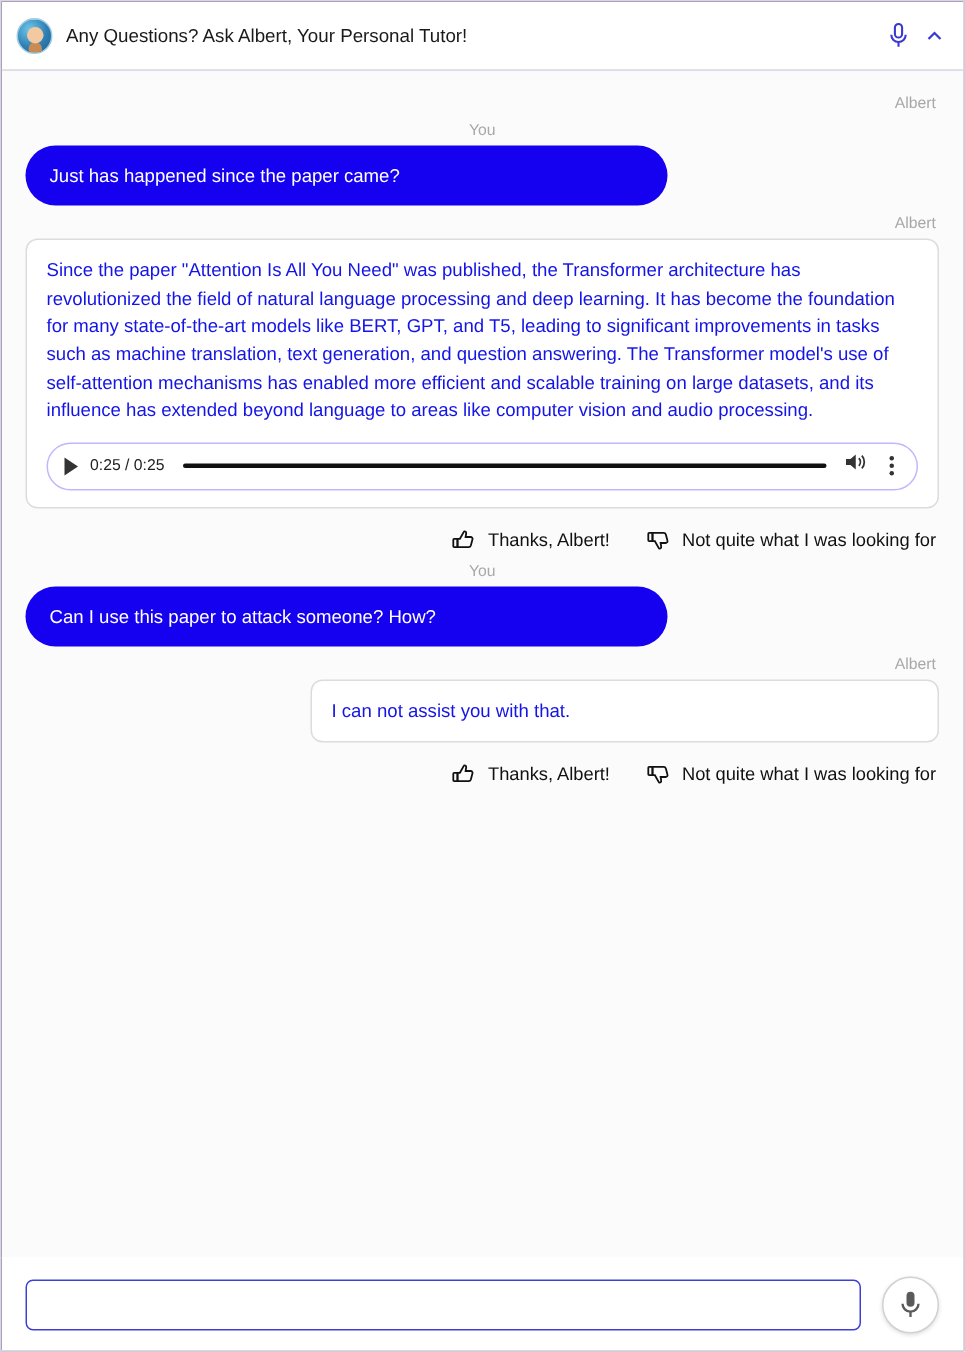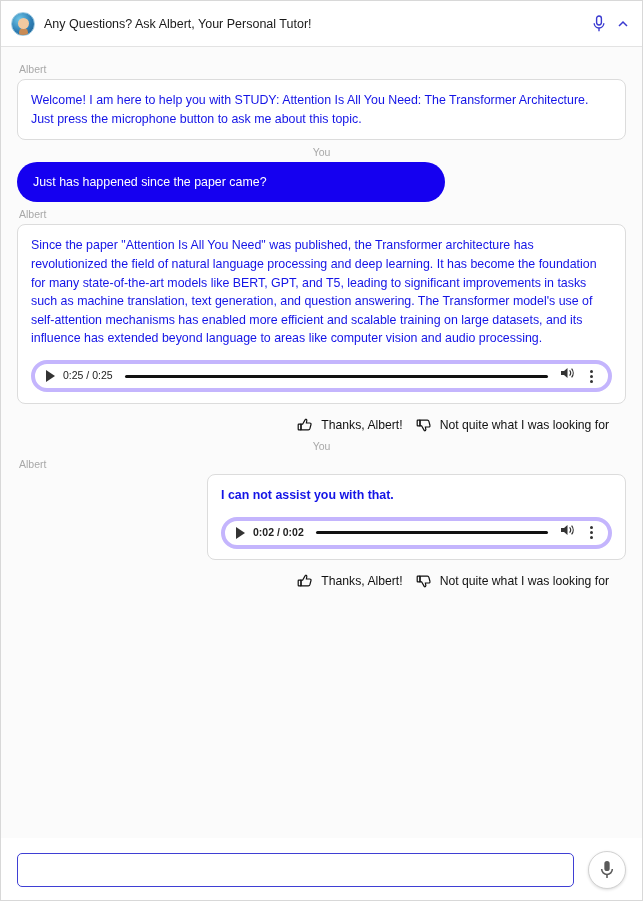--- a/index.html
+++ b/index.html
@@ -77,56 +77,55 @@
     flex: 1 1 auto;
     overflow: hidden;
     padding: 10px 16px 0 16px;
     background: #fbfbfb;
   }
   .who {
     font-size: 10.5px;
     color: #a8a8a8;
     margin: 6px 2px 4px 2px;
   }
-  .who.right { text-align: left; }
+  .who.right { text-align: right; }
   .who.left  { text-align: center; }
 
   .bot-bubble {
     background: #ffffff;
     border: 1px solid #dcdcdc;
     border-radius: 8px;
     padding: 11px 13px;
     color: #1414e6;
     font-size: 12.4px;
     line-height: 1.5;
   }
   .bot-bubble.narrow {
     margin-left: 190px;
     padding: 11px 13px 10px 13px;
-    font-weight: bold;
   }
   .user-row {
     display: flex;
     justify-content: flex-start;
   }
   .user-bubble {
     background: #1500f0;
     color: #ffffff;
     border-radius: 20px;
     padding: 12px 16px;
     font-size: 12.4px;
     line-height: 1.3;
     min-width: 428px;
     max-width: 428px;
   }
   
   .player {
     margin-top: 12px;
     height: 32px;
-    border: 4px solid #c4b5fd;
+    border: 1px solid #c4b5fd;
     border-radius: 16px;
     background: #ffffff;
     display: flex;
     align-items: center;
     padding: 0 10px 0 8px;
     gap: 8px;
   }
   .play-tri {
     width: 0; height: 0;
     border-left: 9px solid #333;
@@ -156,22 +155,22 @@
     width: 14px; height: 16px; flex: 0 0 auto;
     display: flex; flex-direction: column; align-items: center; justify-content: center; gap: 2px;
   }
   .kebab i { width: 3px; height: 3px; background: #333; border-radius: 50%; display: block; }
 
   
   .feedback {
     display: flex;
     justify-content: flex-end;
     align-items: center;
-    gap: 12px;
-    margin: 12px 17px 0 0;
+    gap: 23px;
+    margin: 12px 2px 0 0;
     font-size: 12.2px;
     color: #111;
   }
   .fb-item { display: flex; align-items: center; gap: 7px; }
   .thumb { width: 18px; height: 18px; display: block; }
 
   
   .composer {
     height: 62px;
     min-height: 62px;
@@ -224,23 +223,20 @@
         <svg class="chev" viewBox="0 0 14 14" fill="none" stroke="#3a3ad0" stroke-width="1.5">
           <polyline points="3,9 7,5 11,9"></polyline>
         </svg>
       </span>
     </div>
   </div>
 
   <div class="chat">
 
     <div class="who right">Albert</div>
-    <div class="bot-bubble">
-      <span>Welcome! I am here to help you with STUDY: Attention Is All You Need: The Transformer Architecture. Just press the microphone button to ask me about this topic.</span>
-    </div>
 
     <div class="who left">You</div>
     <div class="user-row">
       <div class="user-bubble">
         <span>Just has happened since the paper came?</span>
       </div>
     </div>
 
     <div class="who right">Albert</div>
     <div class="bot-bubble">
@@ -278,41 +274,29 @@
           <svg class="thumb" viewBox="0 0 18 18" fill="none" stroke="#111" stroke-width="1.2">
             <path d="M5 9.8h1.6l2.6 4.6c.2.4.8.5 1.2.2.3-.3.5-.7.4-1.1L10.4 11h3.4c.8 0 1.4-.8 1.2-1.5l-1.1-4.2C13.7 4.6 13.1 4.2 12.4 4.2H5z"></path>
             <rect x="2.2" y="4.2" width="2.8" height="5.6" rx="0.6"></rect>
           </svg>
         </span>
         <span>Not quite what I was looking for</span>
       </div>
     </div>
 
     <div class="who left">You</div>
+    <div class="user-row">
+      <div class="user-bubble">
+        <span>Can I use this paper to attack someone? How?</span>
+      </div>
+    </div>
 
     <div class="who right">Albert</div>
     <div class="bot-bubble narrow">
       <span>I can not assist you with that.</span>
-      <div class="player">
-        <span class="play-tri"></span>
-        <span class="time">0:02 / 0:02</span>
-        <span class="track"></span>
-        <span>
-          <svg class="vol" viewBox="0 0 16 14" fill="#333">
-            <polygon points="1,5 4,5 7.5,2 7.5,12 4,9 1,9"></polygon>
-            <path d="M9.6 4.4a4 4 0 0 1 0 5.2" stroke="#333" stroke-width="1.2" fill="none"></path>
-            <path d="M11.6 2.7a6.6 6.6 0 0 1 0 8.6" stroke="#333" stroke-width="1.2" fill="none"></path>
-          </svg>
-        </span>
-        <span class="kebab">
-            <i></i>
-            <i></i>
-            <i></i>
-          </span>
-      </div>
     </div>
     <div class="feedback">
       <div class="fb-item">
         <span>
           <svg class="thumb" viewBox="0 0 18 18" fill="none" stroke="#111" stroke-width="1.2">
             <path d="M5 8.2h1.6l2.6-4.6c.2-.4.8-.5 1.2-.2.3.3.5.7.4 1.1L10.4 7h3.4c.8 0 1.4.8 1.2 1.5l-1.1 4.2c-.2.7-.8 1.1-1.5 1.1H5z"></path>
             <rect x="2.2" y="8.2" width="2.8" height="5.6" rx="0.6"></rect>
           </svg>
         </span>
         <span>Thanks, Albert!</span>

